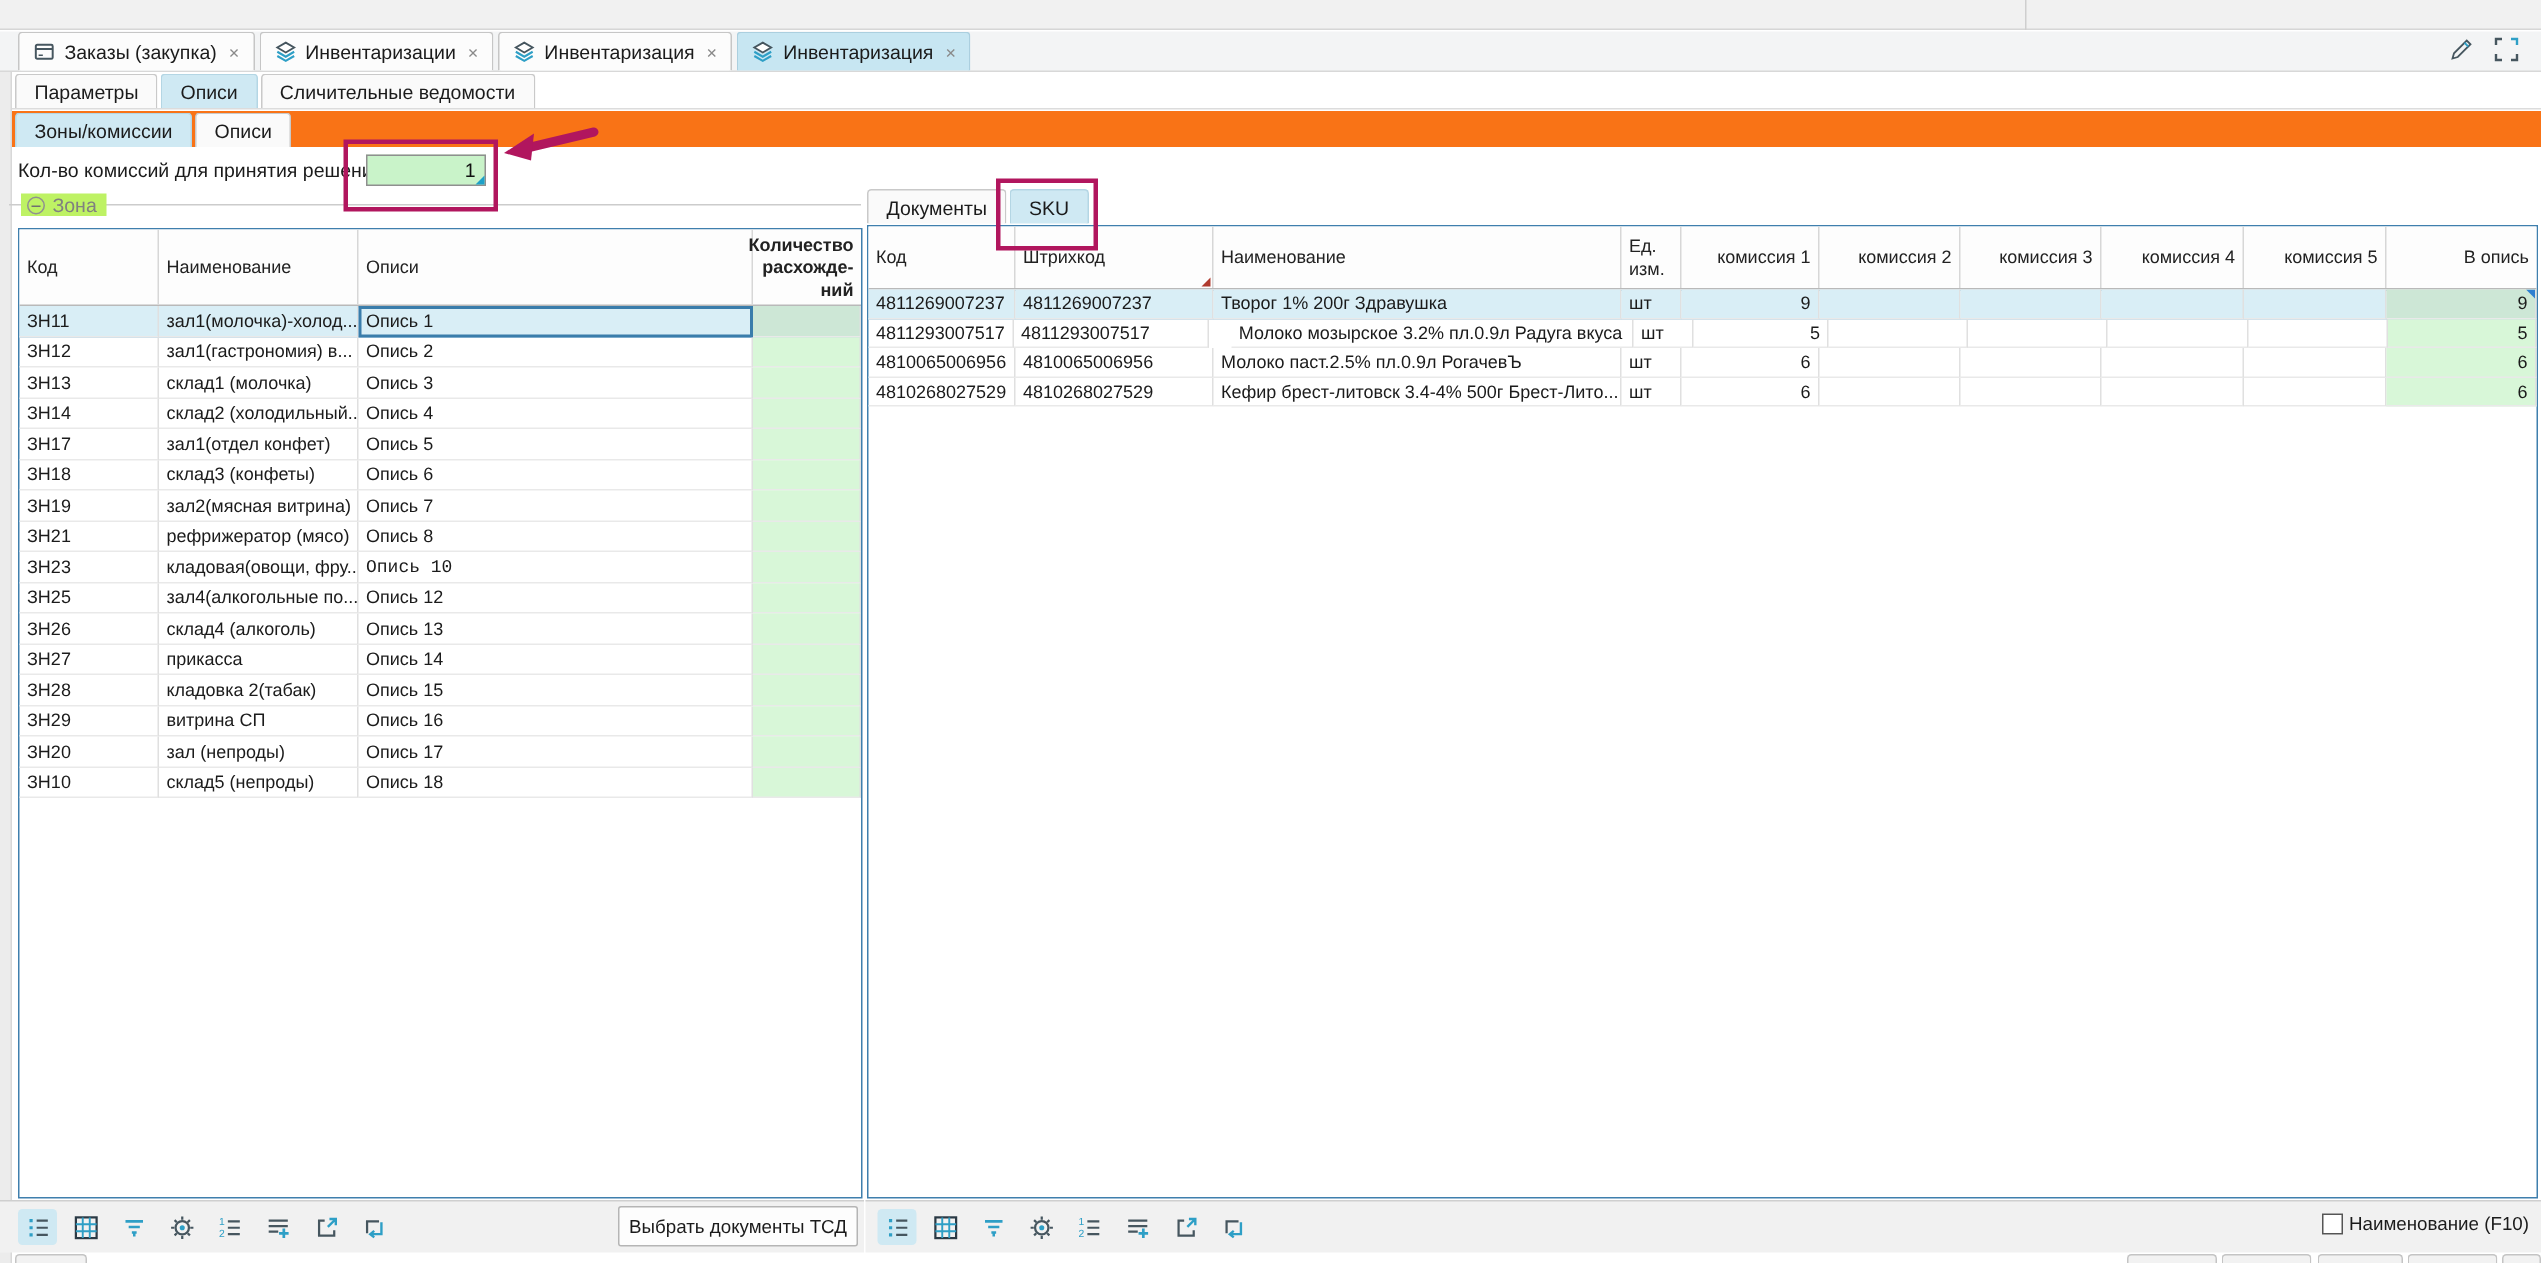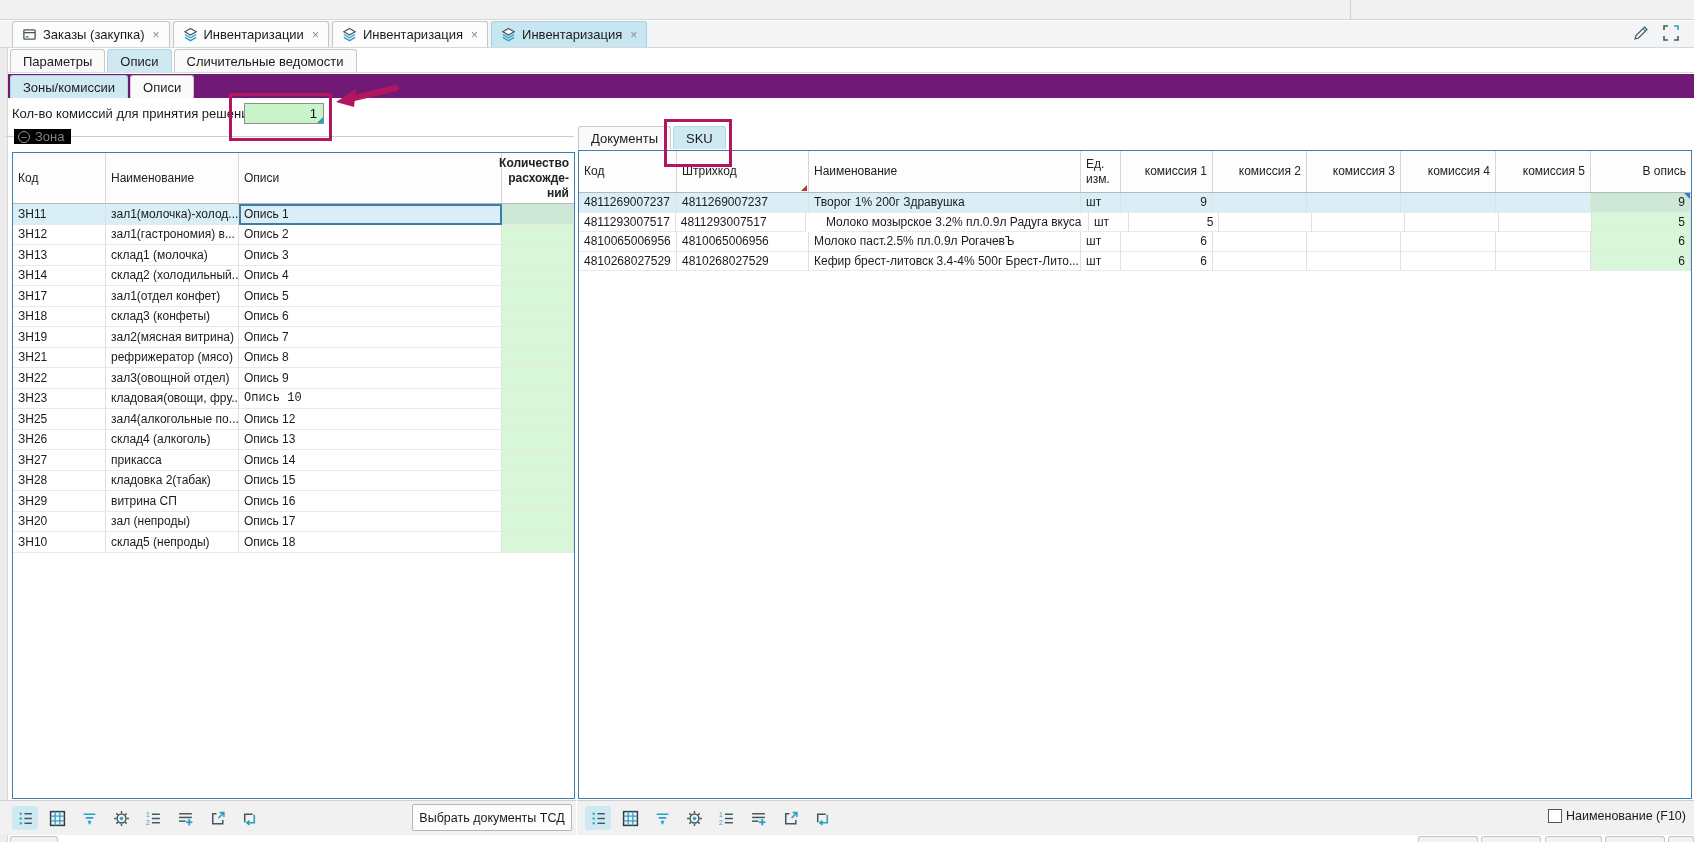--- a/index.html
+++ b/index.html
@@ -16,36 +16,36 @@
   .mtab.active { background:#c7e6f2; border-color:#abcfdf; }
   .mtab .close { color:#8a8a8a; font-size:12px; margin-left:2px; }
   .ticon { width:15px; height:15px; display:inline-block; }
   .ticon svg { width:15px; height:15px; display:block; }
   .top-actions { position:absolute; right:14px; top:3px; display:flex; gap:12px; }
   .top-actions .act { width:18px; height:18px; }
   .top-actions svg { width:18px; height:18px; display:block; }
 
   
   .tabrow2 { position:absolute; left:0; top:49px; width:1694px; height:24px; background:#ffffff; border-bottom:1px solid #dcdcdc; display:flex; align-items:flex-end; padding-left:10px; }
-  .tabrow3 { position:absolute; left:0; top:74px; width:1694px; height:24px; background:#701a75; display:flex; align-items:flex-end; padding-left:10px; }
+  .tabrow3 { position:absolute; left:0; top:74px; width:1694px; height:24px; background:#f97316; display:flex; align-items:flex-end; padding-left:10px; }
   .stab { display:inline-flex; align-items:center; height:23px; padding:0 12px; margin-right:2px; background:#fafafa; border:1px solid #c9c9c9; border-bottom:none; border-radius:3px 3px 0 0; font-size:13px; color:#1b1b1b; white-space:nowrap; }
   .stab.active { background:#cfe9f3; border-color:#b4d6e4; }
 
   
   .left-strip { position:absolute; left:0; top:48px; width:8px; height:794px; background:#ececec; border-right:1px solid #d8d8d8; }
 
   
   .commission-label { position:absolute; left:12px; top:106px; font-size:13px; color:#1b1b1b; }
   .commission-input { position:absolute; left:244px; top:103px; width:80px; height:21px; background:#c9f3c9; border:1px solid #8f8f8f; font-size:13px; color:#111; text-align:right; padding-right:6px; font-family:"Liberation Sans", sans-serif; }
   .commission-tri { position:absolute; left:317px; top:117px; width:0; height:0; border-bottom:6px solid #1ea1c9; border-left:6px solid transparent; }
 
   
   .zone-group { position:absolute; left:0px; top:129px; width:575px; height:14px; }
   .zone-group .gline { position:absolute; left:6px; top:7px; width:568px; height:1px; background:#cccccc; }
-  .zone-group .glabel { position:absolute; left:14px; top:0; background:#000000; padding:0 6px 0 4px; display:flex; align-items:center; gap:5px; font-size:13px; color:#808080; }
+  .zone-group .glabel { position:absolute; left:14px; top:0; background:#bef264; padding:0 6px 0 4px; display:flex; align-items:center; gap:5px; font-size:13px; color:#808080; }
   .collapse-circle { width:12px; height:12px; border:1px solid #909090; border-radius:50%; position:relative; display:inline-block; }
   .collapse-circle::after { content:''; position:absolute; left:2px; top:5px; width:6px; height:1px; background:#707070; }
 
   
   .gridpanel { position:absolute; background:#ffffff; border:1px solid #3f7fad; }
   .zone-panel { left:12px; top:152px; width:563px; height:647px; }
   .sku-panel  { left:578px; top:150px; width:1114px; height:649px; }
   .ghead { display:flex; border-bottom:1px solid #b9b9b9; background:#fdfdfd; }
   .ghcell { position:relative; font-size:12px; color:#222; padding:2px 5px; display:flex; align-items:center; border-right:1px solid #d7d7d7; white-space:pre-line; line-height:1.25; }
   .ghcell.right { justify-content:flex-end; text-align:right; }
@@ -248,26 +248,20 @@
           <div class="gcell" style="width: 263px;">Опись 7</div>
           <div class="gcell green right" style="width: 72px;"></div>
         </div>
         <div class="grow">
           <div class="gcell" style="width: 93px;">ЗН21</div>
           <div class="gcell" style="width: 133px;">рефрижератор (мясо)</div>
           <div class="gcell" style="width: 263px;">Опись 8</div>
           <div class="gcell green right" style="width: 72px;"></div>
         </div>
         <div class="grow">
-          <div class="gcell" style="width: 93px;">ЗН22</div>
-          <div class="gcell" style="width: 133px;">зал3(овощной отдел)</div>
-          <div class="gcell" style="width: 263px;">Опись 9</div>
-          <div class="gcell green right" style="width: 72px;"></div>
-        </div>
-        <div class="grow">
           <div class="gcell" style="width: 93px;">ЗН23</div>
           <div class="gcell" style="width: 133px;">кладовая(овощи, фру...</div>
           <div class="gcell" style="width: 263px; font-family: Liberation Mono, monospace;">Опись 10</div>
           <div class="gcell green right" style="width: 72px;"></div>
         </div>
         <div class="grow">
           <div class="gcell" style="width: 93px;">ЗН25</div>
           <div class="gcell" style="width: 133px;">зал4(алкогольные по...</div>
           <div class="gcell" style="width: 263px;">Опись 12</div>
           <div class="gcell green right" style="width: 72px;"></div>

